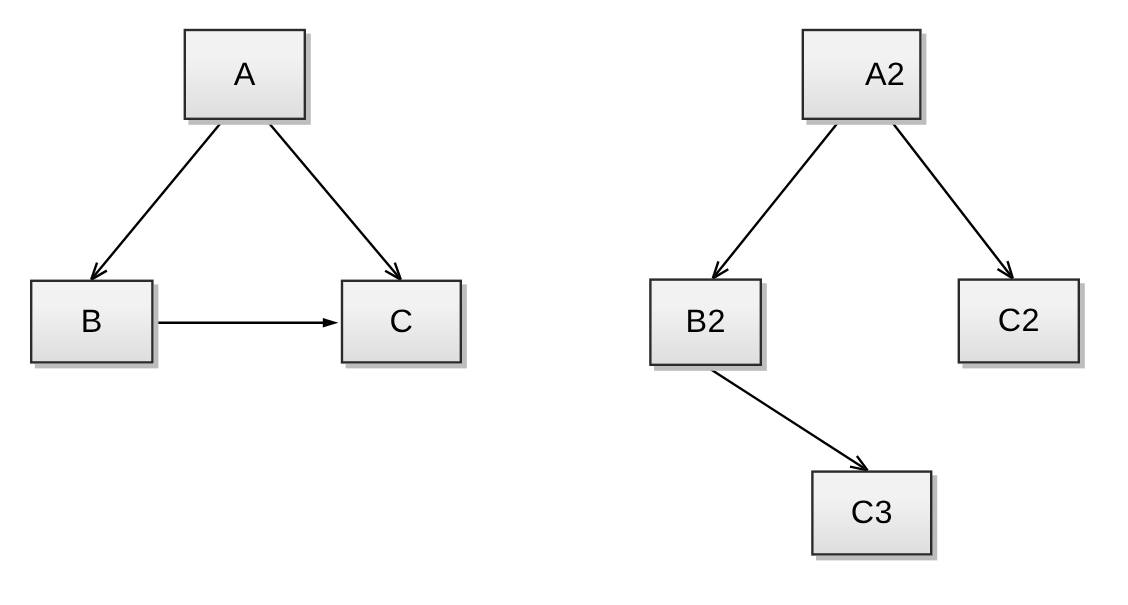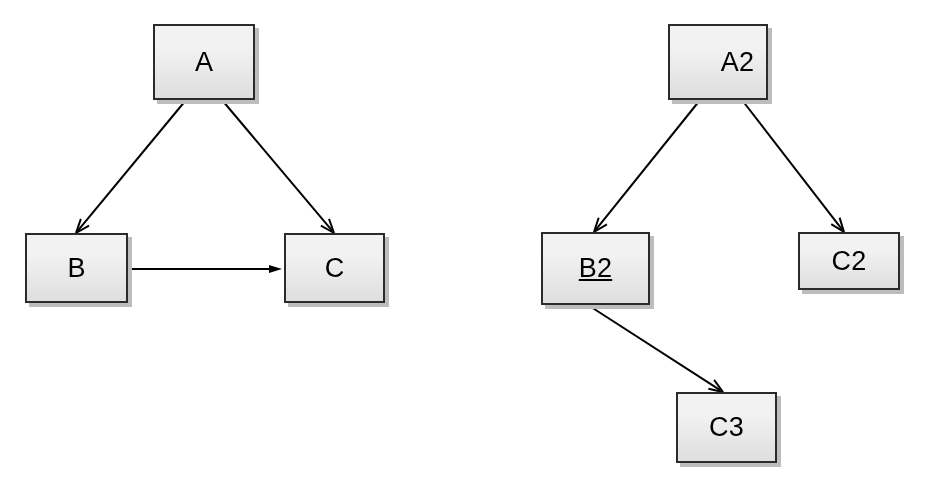--- a/index.html
+++ b/index.html
@@ -104,24 +104,24 @@
       </div>
       <div class="node" style="left: 25px; top: 233px; width: 103px; height: 70px; border-color: rgb(43, 43, 43); background: linear-gradient(rgb(242, 242, 242) 0%, rgb(242, 242, 242) 30%, rgb(222, 222, 222) 100%); box-shadow: rgb(189, 189, 189) 4px 4px 0px 0px;">
         <span class="node-label" style="color: rgb(0, 0, 0);">B</span>
       </div>
       <div class="node" style="left: 284px; top: 233px; width: 101px; height: 70px; border-color: rgb(43, 43, 43); background: linear-gradient(rgb(242, 242, 242) 0%, rgb(242, 242, 242) 30%, rgb(222, 222, 222) 100%); box-shadow: rgb(189, 189, 189) 4px 4px 0px 0px;">
         <span class="node-label" style="color: rgb(0, 0, 0);">C</span>
       </div>
       <div class="node" style="left: 668px; top: 24px; width: 100px; height: 76px; border-color: rgb(43, 43, 43); background: linear-gradient(rgb(242, 242, 242) 0%, rgb(242, 242, 242) 30%, rgb(222, 222, 222) 100%); box-shadow: rgb(189, 189, 189) 4px 4px 0px 0px;">
         <span class="node-label" style="color: rgb(0, 0, 0); margin-left: 39px;">A2</span>
       </div>
-      <div class="node" style="left: 541px; top: 232px; width: 109px; height: 73px; border-color: rgb(43, 43, 43); background: linear-gradient(rgb(242, 242, 242) 0%, rgb(242, 242, 242) 30%, rgb(222, 222, 222) 100%); box-shadow: rgb(189, 189, 189) 4px 4px 0px 0px; text-decoration: underline;">
+      <div class="node" style="left: 541px; top: 232px; width: 94px; height: 73px; border-color: rgb(43, 43, 43); background: linear-gradient(rgb(242, 242, 242) 0%, rgb(242, 242, 242) 30%, rgb(222, 222, 222) 100%); box-shadow: rgb(189, 189, 189) 4px 4px 0px 0px;">
         <span class="node-label" style="color: rgb(0, 0, 0);">B2</span>
       </div>
-      <div class="node" style="left: 798px; top: 232px; width: 102px; height: 58px; border-color: rgb(43, 43, 43); background: linear-gradient(rgb(242, 242, 242) 0%, rgb(242, 242, 242) 30%, rgb(222, 222, 222) 100%); box-shadow: rgb(189, 189, 189) 4px 4px 0px 0px;">
+      <div class="node" style="left: 798px; top: 232px; width: 102px; height: 71px; border-color: rgb(43, 43, 43); background: linear-gradient(rgb(242, 242, 242) 0%, rgb(242, 242, 242) 30%, rgb(222, 222, 222) 100%); box-shadow: rgb(189, 189, 189) 4px 4px 0px 0px;">
         <span class="node-label" style="color: rgb(0, 0, 0);">C2</span>
       </div>
       <div class="node" style="left: 676px; top: 392px; width: 101px; height: 71px; border-color: rgb(43, 43, 43); background: linear-gradient(rgb(242, 242, 242) 0%, rgb(242, 242, 242) 30%, rgb(222, 222, 222) 100%); box-shadow: rgb(189, 189, 189) 4px 4px 0px 0px;">
         <span class="node-label" style="color: rgb(0, 0, 0);">C3</span>
       </div>
     </div>
 
 </div>
 
 </body></html>

